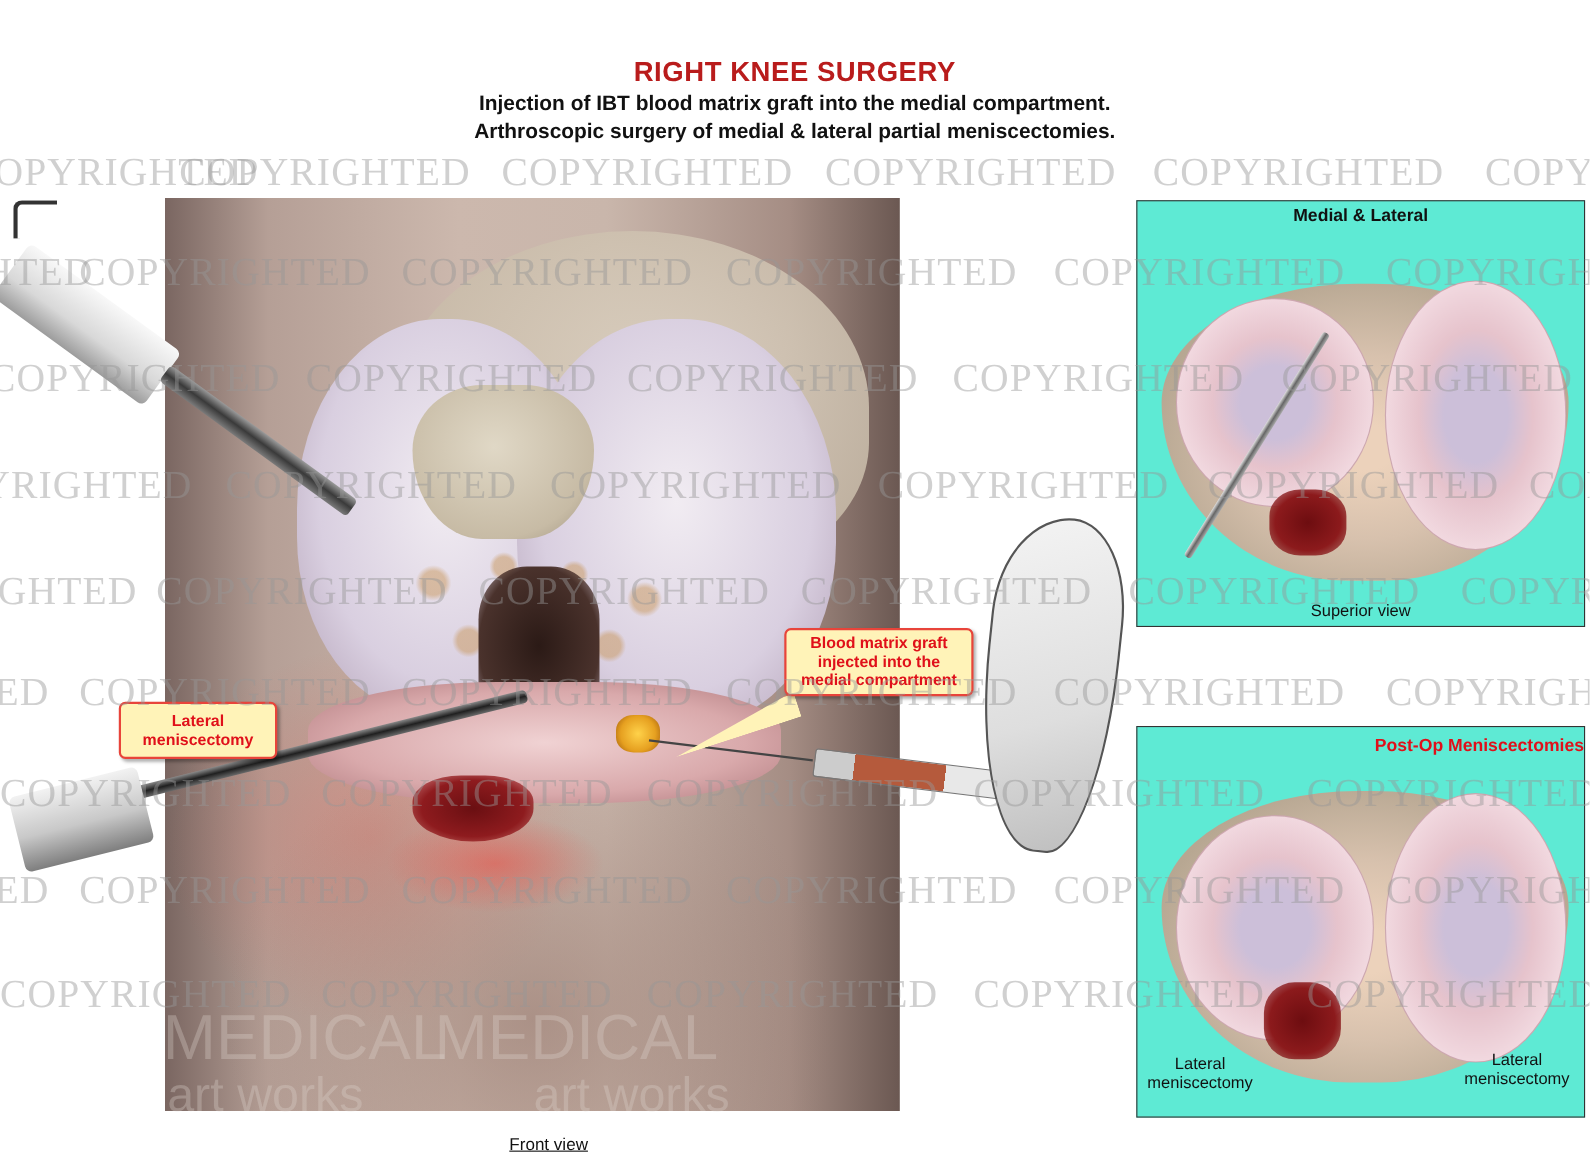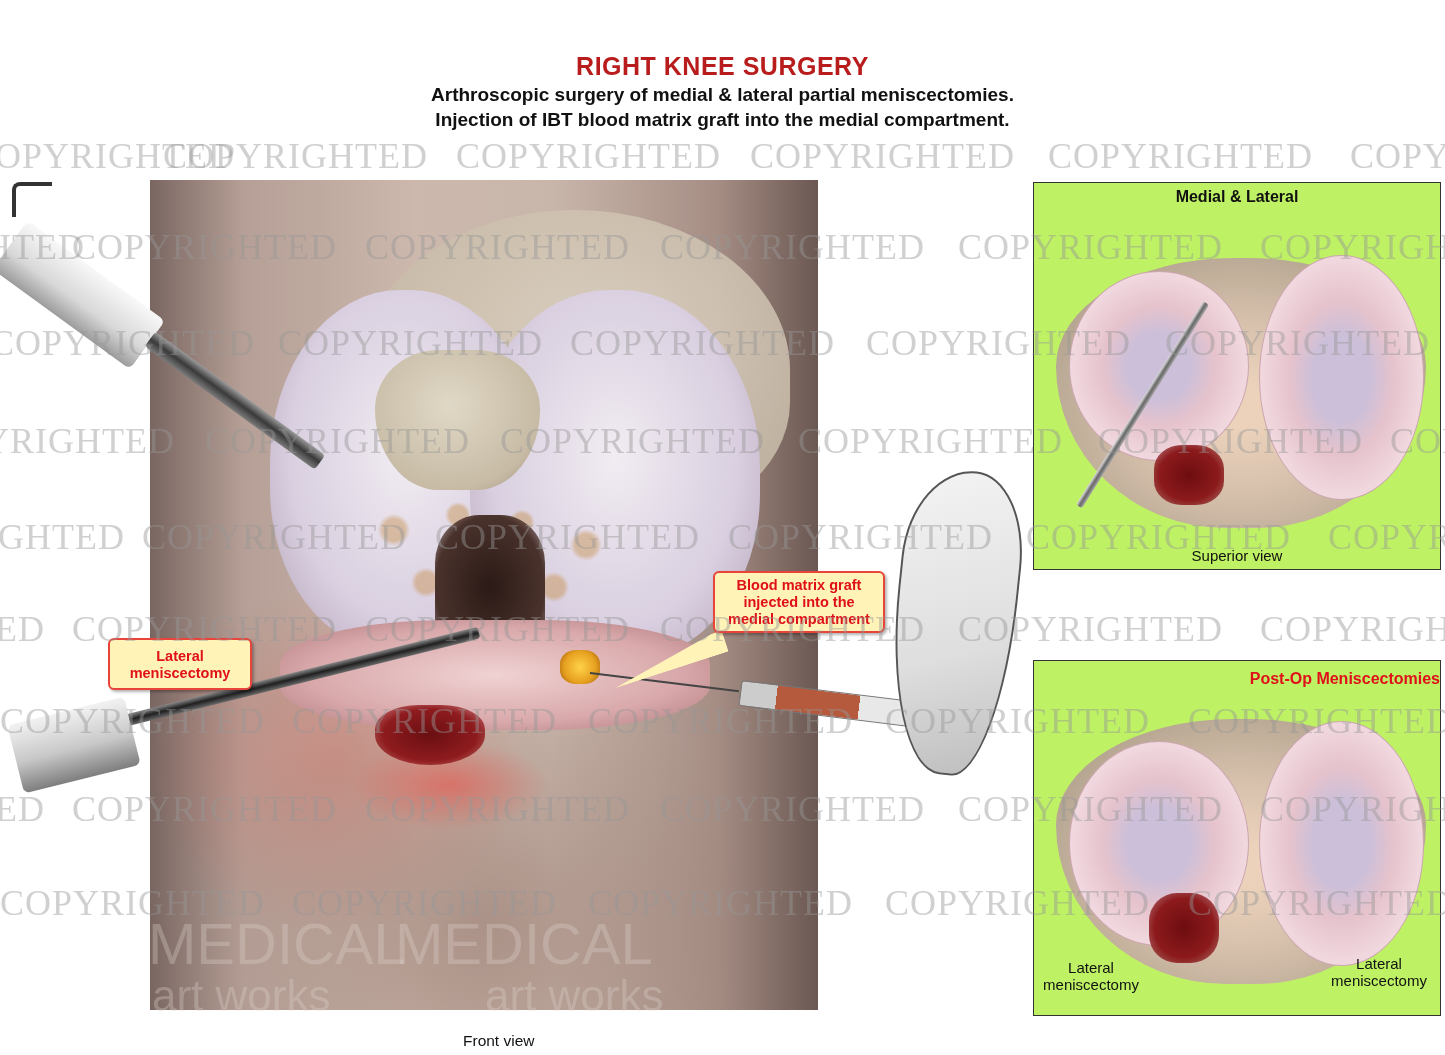--- a/index.html
+++ b/index.html
@@ -61,24 +61,24 @@
   
   .callout { position: absolute; background: #fff3b8; border: 2px solid #e8443a; border-radius: 6px;
     color: #e0101a; font-weight: bold; text-align: center; font-size: 14.5px; line-height: 17px;
     box-shadow: 2px 2px 3px rgba(0,0,0,.3); padding: 4px 6px; }
   .callout-lateral { left: 108px; top: 638px; width: 144px; height: 52px; padding-top: 8px; }
   .callout-graft { left: 713px; top: 571px; width: 172px; height: 62px; }
   .pointer { position: absolute; left: 605px; top: 628px; width: 120px; height: 24px; background: #fff3b8; border-top: 2px solid #e8443a;
     transform: rotate(-18deg); transform-origin: right center; clip-path: polygon(0 100%, 100% 0, 100% 100%); }
 
   .caption { position: absolute; font-size: 15.5px; color: #111; }
-  .front-caption { left: 463px; top: 1032px; }
-
-  
-  .inset { position: absolute; border: 1.5px solid #333; background: #bef264; overflow: hidden; padding-left: 48px; }
+  .front-caption { left: 463px; top: 1032px; text-decoration: underline; }
+
+  
+  .inset { position: absolute; border: 1.5px solid #333; background: #5eead4; overflow: hidden; padding-left: 48px; }
   .inset-superior { left: 1033px; top: 182px; width: 408px; height: 388px; }
   .inset-postop { left: 1033px; top: 660px; width: 408px; height: 356px; }
   .inset-title { position: absolute; left: 0; width: 100%; text-align: center; font-weight: bold; font-size: 16px; line-height: 20px; }
   .inset-title.dark { color: #111; top: 4px; }
   .inset-title.red { color: #e0101a; top: 8px; text-align: right; }
 
   .tibia { position: absolute; border-radius: 48% 48% 46% 46% / 40% 40% 60% 60%;
     background: radial-gradient(ellipse at 50% 55%, #ecd2bb 10%, #d7c1ad 40%, #b7a792 75%); }
   .tibia-sup { left: 22px; top: 75px; width: 370px; height: 270px; }
   .tibia-post { left: 22px; top: 58px; width: 370px; height: 265px; }
@@ -100,22 +100,22 @@
 
   
   .wm { position: absolute; font-family: "Liberation Serif", serif; font-size: 36px; color: rgba(150,150,150,.45); white-space: nowrap; pointer-events: none; letter-spacing: 1px; }
   .wm-logo { position: absolute; font-family: "Liberation Sans", sans-serif; font-size: 58px; color: rgba(220,210,205,.32); line-height: 52px; pointer-events: none; }
 </style>
 </head>
 <body>
 
 <div class="header">
   <div class="title">RIGHT KNEE SURGERY</div>
+  <div class="subtitle">Injection of IBT blood matrix graft into the medial compartment.</div>
   <div class="subtitle">Arthroscopic surgery of medial &amp; lateral partial meniscectomies.</div>
-  <div class="subtitle">Injection of IBT blood matrix graft into the medial compartment.</div>
 </div>
 
 <div class="knee-panel">
   <div class="skin-shade"></div>
   <div class="femur-bone"></div>
   <div class="cartilage-left"></div>
   <div class="cartilage-right"></div>
   <div class="pitting"></div>
   <div class="notch"></div>
   <div class="patella"></div>

